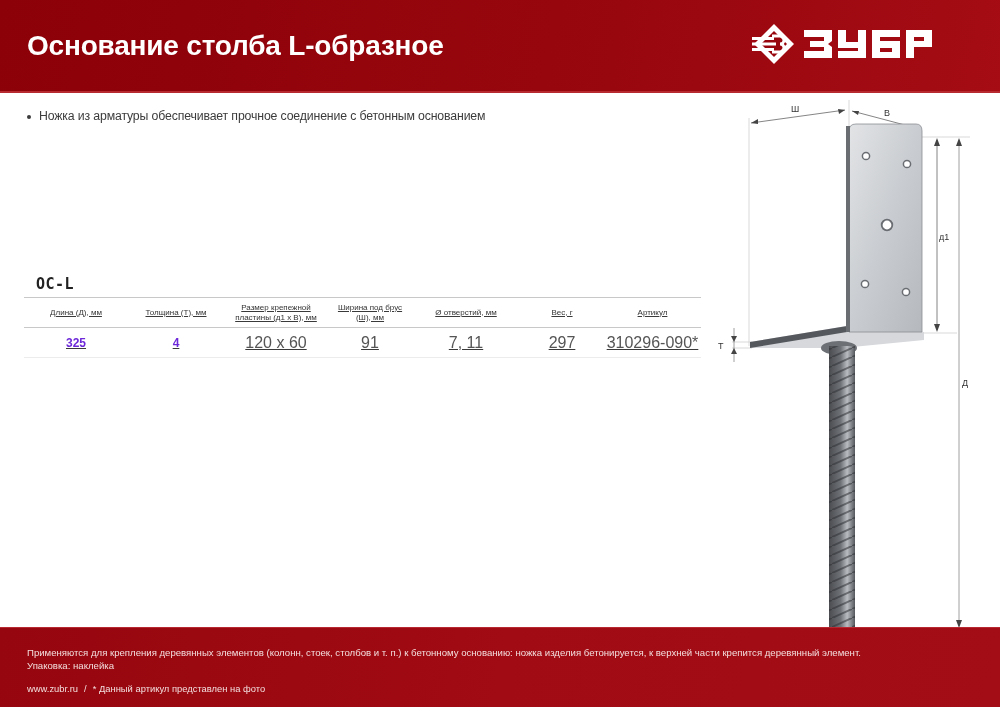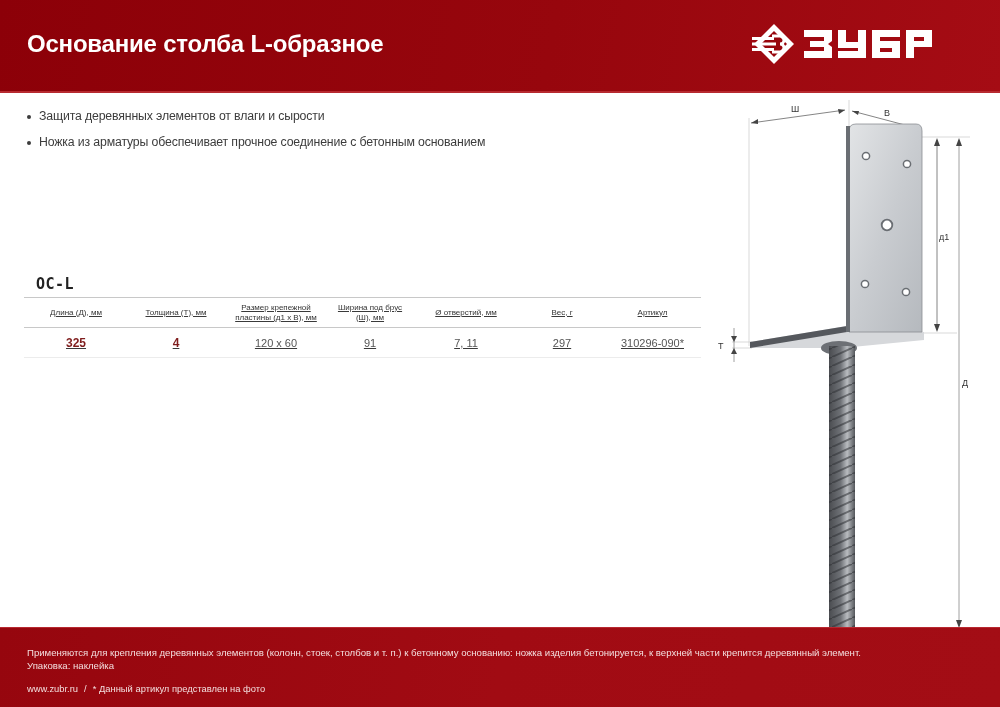--- a/index.html
+++ b/index.html
@@ -6,21 +6,21 @@
   html, body { width: 1000px; height: 707px; overflow: hidden; background: #ffffff; }
   body { position: relative; font-family: "Liberation Sans", "DejaVu Sans", sans-serif; color: #3a3a3a; }
 
   .header {
     position: absolute; left: 0; top: 0; width: 1000px; height: 92px;
     background: linear-gradient(100deg, #8c0008 0%, #97060d 55%, #a50c14 100%);
   }
   .header-bottom { position: absolute; left: 0; top: 91px; width: 1000px; height: 2px; background: #b72a30; }
   .page-title {
     position: absolute; left: 27px; top: 30px;
-    font-size: 24px; font-weight: bold; color: #ffffff; letter-spacing: -0.2px;
+    font-size: 28px; font-weight: bold; color: #ffffff; letter-spacing: -0.2px;
   }
   .logo { position: absolute; left: 752px; top: 22px; width: 225px; height: 44px; }
   .logo svg { display: block; }
 
   .bullets { position: absolute; left: 27px; top: 109px; width: 600px; list-style: none; }
   .bullets li {
     position: relative; padding-left: 12px; font-size: 12.3px; line-height: 15.5px;
     color: #3c3c3c; margin-bottom: 10px; letter-spacing: -0.15px;
   }
   .bullets li::before {
@@ -35,24 +35,24 @@
   }
 
   .spec-table { position: absolute; left: 24px; top: 297px; width: 677px; border-collapse: collapse; text-decoration: underline; }
   .spec-table th {
     font-size: 8px; font-weight: normal; color: #333; line-height: 10px;
     height: 30px; text-align: center; vertical-align: middle;
     border-top: 1px solid #c8c8c8; border-bottom: 1px solid #c8c8c8;
     padding: 0 2px;
   }
   .spec-table td {
-    font-size: 11px; color: #555; height: 30px; text-align: center; vertical-align: middle;
+    font-size: 16px; color: #555; height: 30px; text-align: center; vertical-align: middle;
     border-bottom: 1px solid #ececec;
   }
-  .spec-table td.bold { font-weight: bold; font-size: 12px; color: #7f1d1d; }
+  .spec-table td.bold { font-weight: bold; font-size: 12px; color: #6d28d9; }
 
   .product-figure { position: absolute; left: 712px; top: 96px; width: 270px; height: 535px; }
 
   .footer {
     position: absolute; left: 0; top: 628px; width: 1000px; height: 79px;
     background: linear-gradient(100deg, #96060e 0%, #a10b13 50%, #a30d15 100%);
   }
   .footer-top { position: absolute; left: 0; top: 627px; width: 1000px; height: 2px; background: #b82830; }
   .footer-text { position: absolute; left: 27px; top: 647px; font-size: 9.6px; line-height: 12.5px; color: #f3dede; }
   .footer-links { position: absolute; left: 27px; top: 683px; font-size: 9.4px; color: #f3dede; text-align: center; }
@@ -79,21 +79,20 @@
 
       <path d="M120 8 h28 v7 h-20 v4 h20 v17 h-28 z M128 26 v4 h12 v-4 z" fill="#ffffff" fill-rule="evenodd"></path>
 
       <path d="M154 8 h26 v17 h-18 v11 h-8 z M162 15 v4 h10 v-4 z" fill="#ffffff" fill-rule="evenodd"></path>
     </svg>
   </div>
 </div>
 <div class="header-bottom"></div>
 
 <ul class="bullets">
-  <li>Защита деревянных элементов от влаги и сырости</li>
   <li>Ножка из арматуры обеспечивает прочное соединение с бетонным основанием</li>
 </ul>
 
 <div class="model-code">ОС-L</div>
 
 <table class="spec-table">
   <thead>
     <tr>
       <th style="width:104px">Длина (Д), мм</th>
       <th style="width:96px">Толщина (Т), мм</th>

